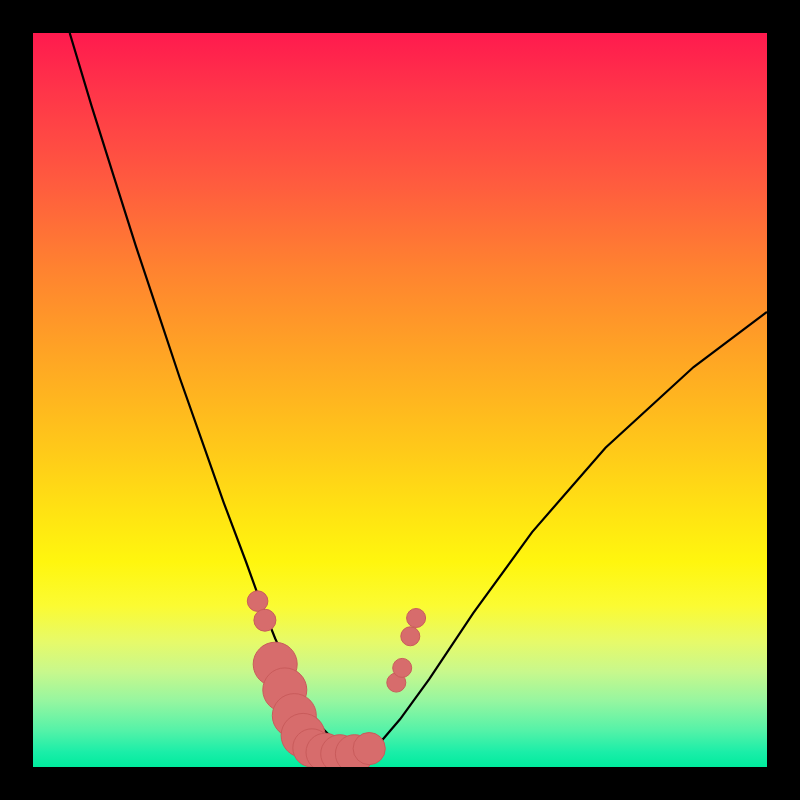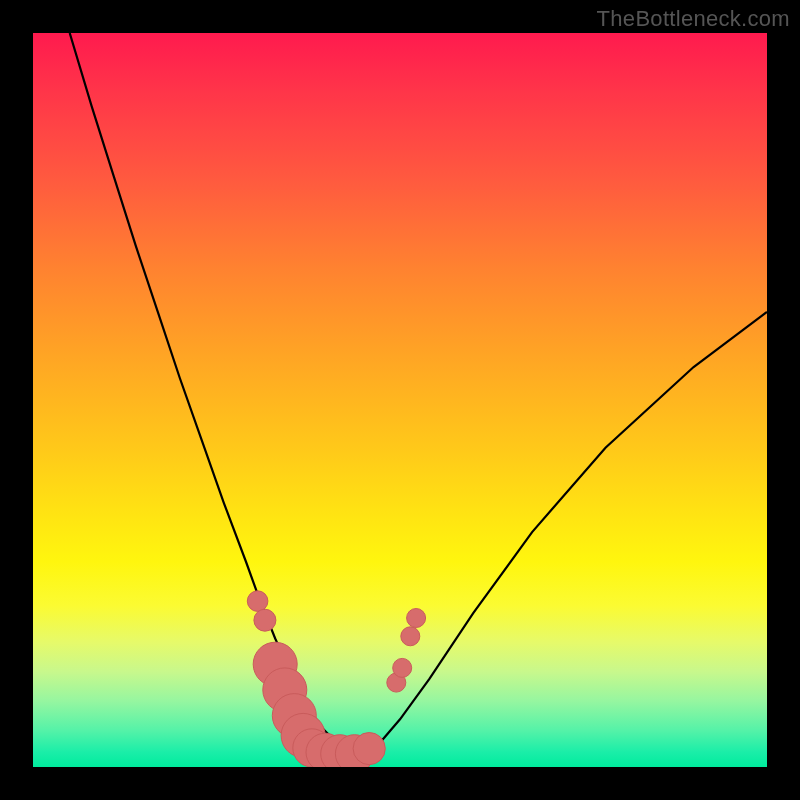--- a/index.html
+++ b/index.html
@@ -91,14 +91,13 @@
           <circle cx="321.5" cy="720.8" r="19.1" fill="#d76c6c" stroke="#c95b5b" stroke-width="1"></circle>
           <circle cx="336.2" cy="715.6" r="16.1" fill="#d76c6c" stroke="#c95b5b" stroke-width="1"></circle>
           <circle cx="363.3" cy="649.6" r="9.5" fill="#d76c6c" stroke="#c95b5b" stroke-width="1"></circle>
           <circle cx="369.2" cy="634.9" r="9.5" fill="#d76c6c" stroke="#c95b5b" stroke-width="1"></circle>
           <circle cx="377.3" cy="603.3" r="9.5" fill="#d76c6c" stroke="#c95b5b" stroke-width="1"></circle>
           <circle cx="383.1" cy="585.0" r="9.5" fill="#d76c6c" stroke="#c95b5b" stroke-width="1"></circle>
         </g>
     </svg>
   </div>
 
-  <div class="watermark">TheBottleneck.com</div>
 </div>
 
 </body></html>

